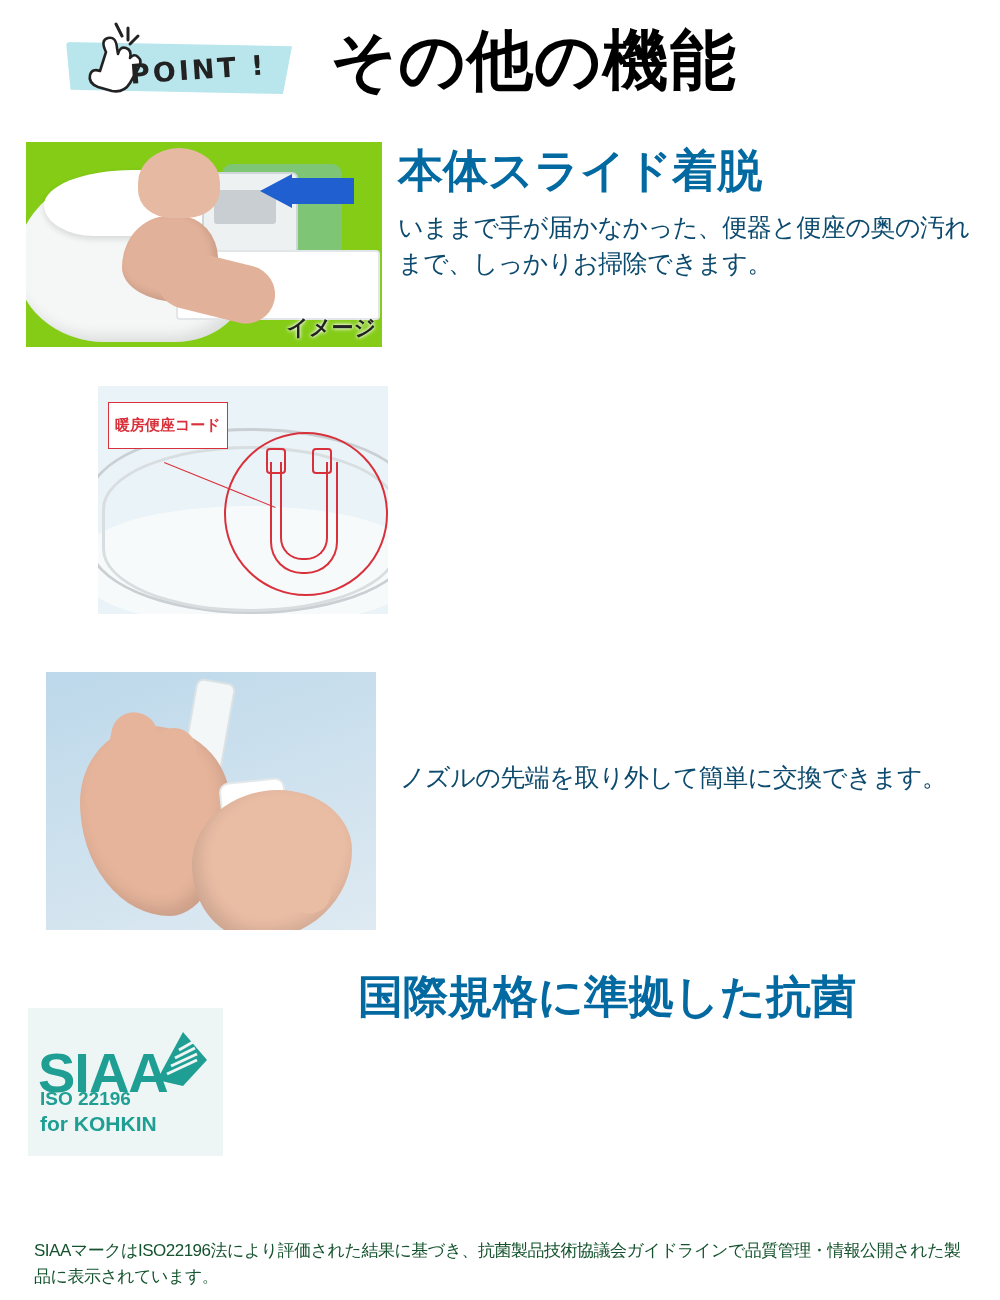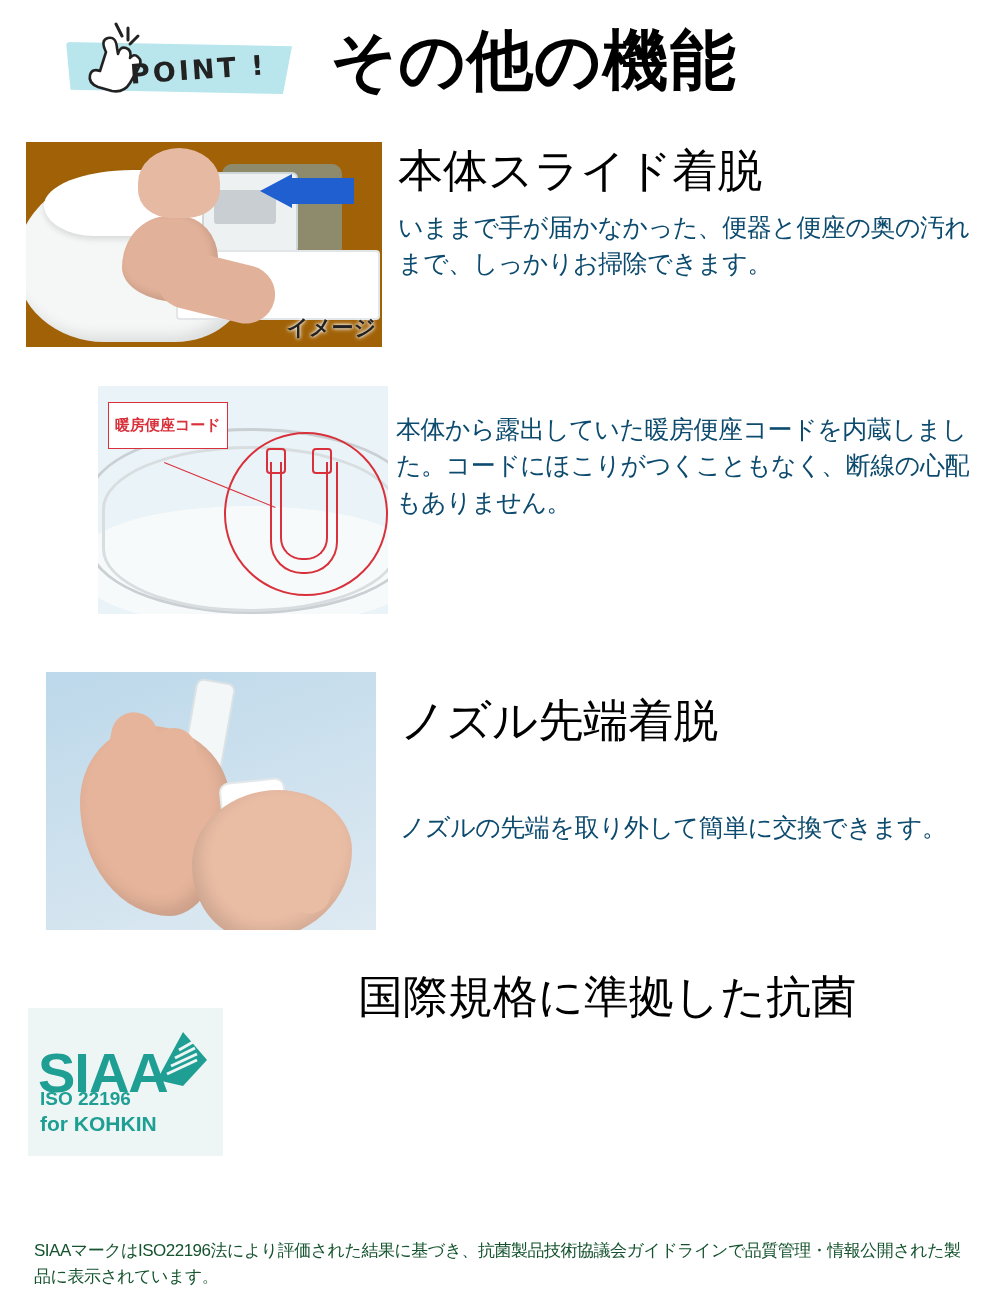--- a/index.html
+++ b/index.html
@@ -40,36 +40,36 @@
     position:absolute;left:330px;top:16px;
     font-size:66px;font-weight:bold;color:#000;
     letter-spacing:1px;
     font-family:"DejaVu Sans",sans-serif;
     white-space:nowrap;
   }
 
   
   .section{position:absolute;}
   .sec-title{
-    font-size:45px;font-weight:normal;color:#000000;
+    font-size:45px;font-weight:bold;color:#0369a1;
     letter-spacing:0px;line-height:1.1;
     font-family:"DejaVu Sans",sans-serif;
     white-space:nowrap;
   }
   .sec-body{
     font-size:25px;color:#0c4a6e;line-height:1.45;
     font-family:"DejaVu Sans",sans-serif;
     letter-spacing:-0.5px;
   }
 
   
   .photo{position:absolute;overflow:hidden;}
 
   
-  .p1{left:26px;top:142px;width:356px;height:205px;background:#a16207;}
+  .p1{left:26px;top:142px;width:356px;height:205px;background:#84cc16;}
   .p1 .toilet{
     position:absolute;left:-10px;top:30px;width:230px;height:170px;
     background:#f5f6f6;border-radius:60% 30% 40% 50%/70% 45% 45% 60%;
     box-shadow:inset -8px -6px 14px rgba(0,0,0,.10);
   }
   .p1 .seatlid{
     position:absolute;left:18px;top:28px;width:190px;height:66px;
     background:#ffffff;border-radius:70% 40% 18% 40%/80% 60% 40% 70%;
     box-shadow:0 3px 6px rgba(0,0,0,.12);
   }
@@ -255,37 +255,35 @@
   <div class="circle"></div>
   <div class="cord"></div>
   <div class="cord2"></div>
   <div class="plug l"></div>
   <div class="plug r"></div>
   <div class="lead"></div>
   <div class="cordlabel">暖房便座コード</div>
 </div>
 
 <div class="section" style="left:396px;top:394px;width:596px;">
-  <div class="sec-body" style="margin-top:18px;">本体から露出していた暖房便座コードを内蔵しました。コードにほこりがつくこともなく、断線の心配もありません。</div>
 </div>
 
 <div class="photo p3">
   <div class="bg"></div>
   <div class="nozzle"></div>
   <div class="handL"></div>
   <div class="tip"></div>
   <div class="handR"></div>
   <div class="finger" style="left:60px;top:40px;width:46px;height:96px;transform:rotate(12deg);"></div>
   <div class="finger" style="left:104px;top:56px;width:44px;height:86px;transform:rotate(6deg);"></div>
   <div class="finger" style="left:196px;top:150px;width:44px;height:90px;transform:rotate(-8deg);background:#e9bca4;"></div>
   <div class="finger" style="left:238px;top:160px;width:42px;height:82px;transform:rotate(-14deg);background:#e9bca4;"></div>
 </div>
 
 <div class="section" style="left:400px;top:696px;width:590px;">
-  <div class="sec-title">ノズル先端着脱</div>
   <div class="sec-body" style="margin-top:64px;">ノズルの先端を取り外して簡単に交換できます。</div>
 </div>
 
 <div class="photo p4">
   <div class="siaa-word">SIAA</div>
   <div class="siaa-iso">ISO 22196</div>
   <div class="siaa-for">for KOHKIN</div>
   <svg class="siaa-mark" viewBox="0 0 56 58">
     <path d="M4 50 L30 2 L54 30 L30 56 Z" fill="#1f9f94"></path>
     <g stroke="#eef6f5" stroke-width="3">

